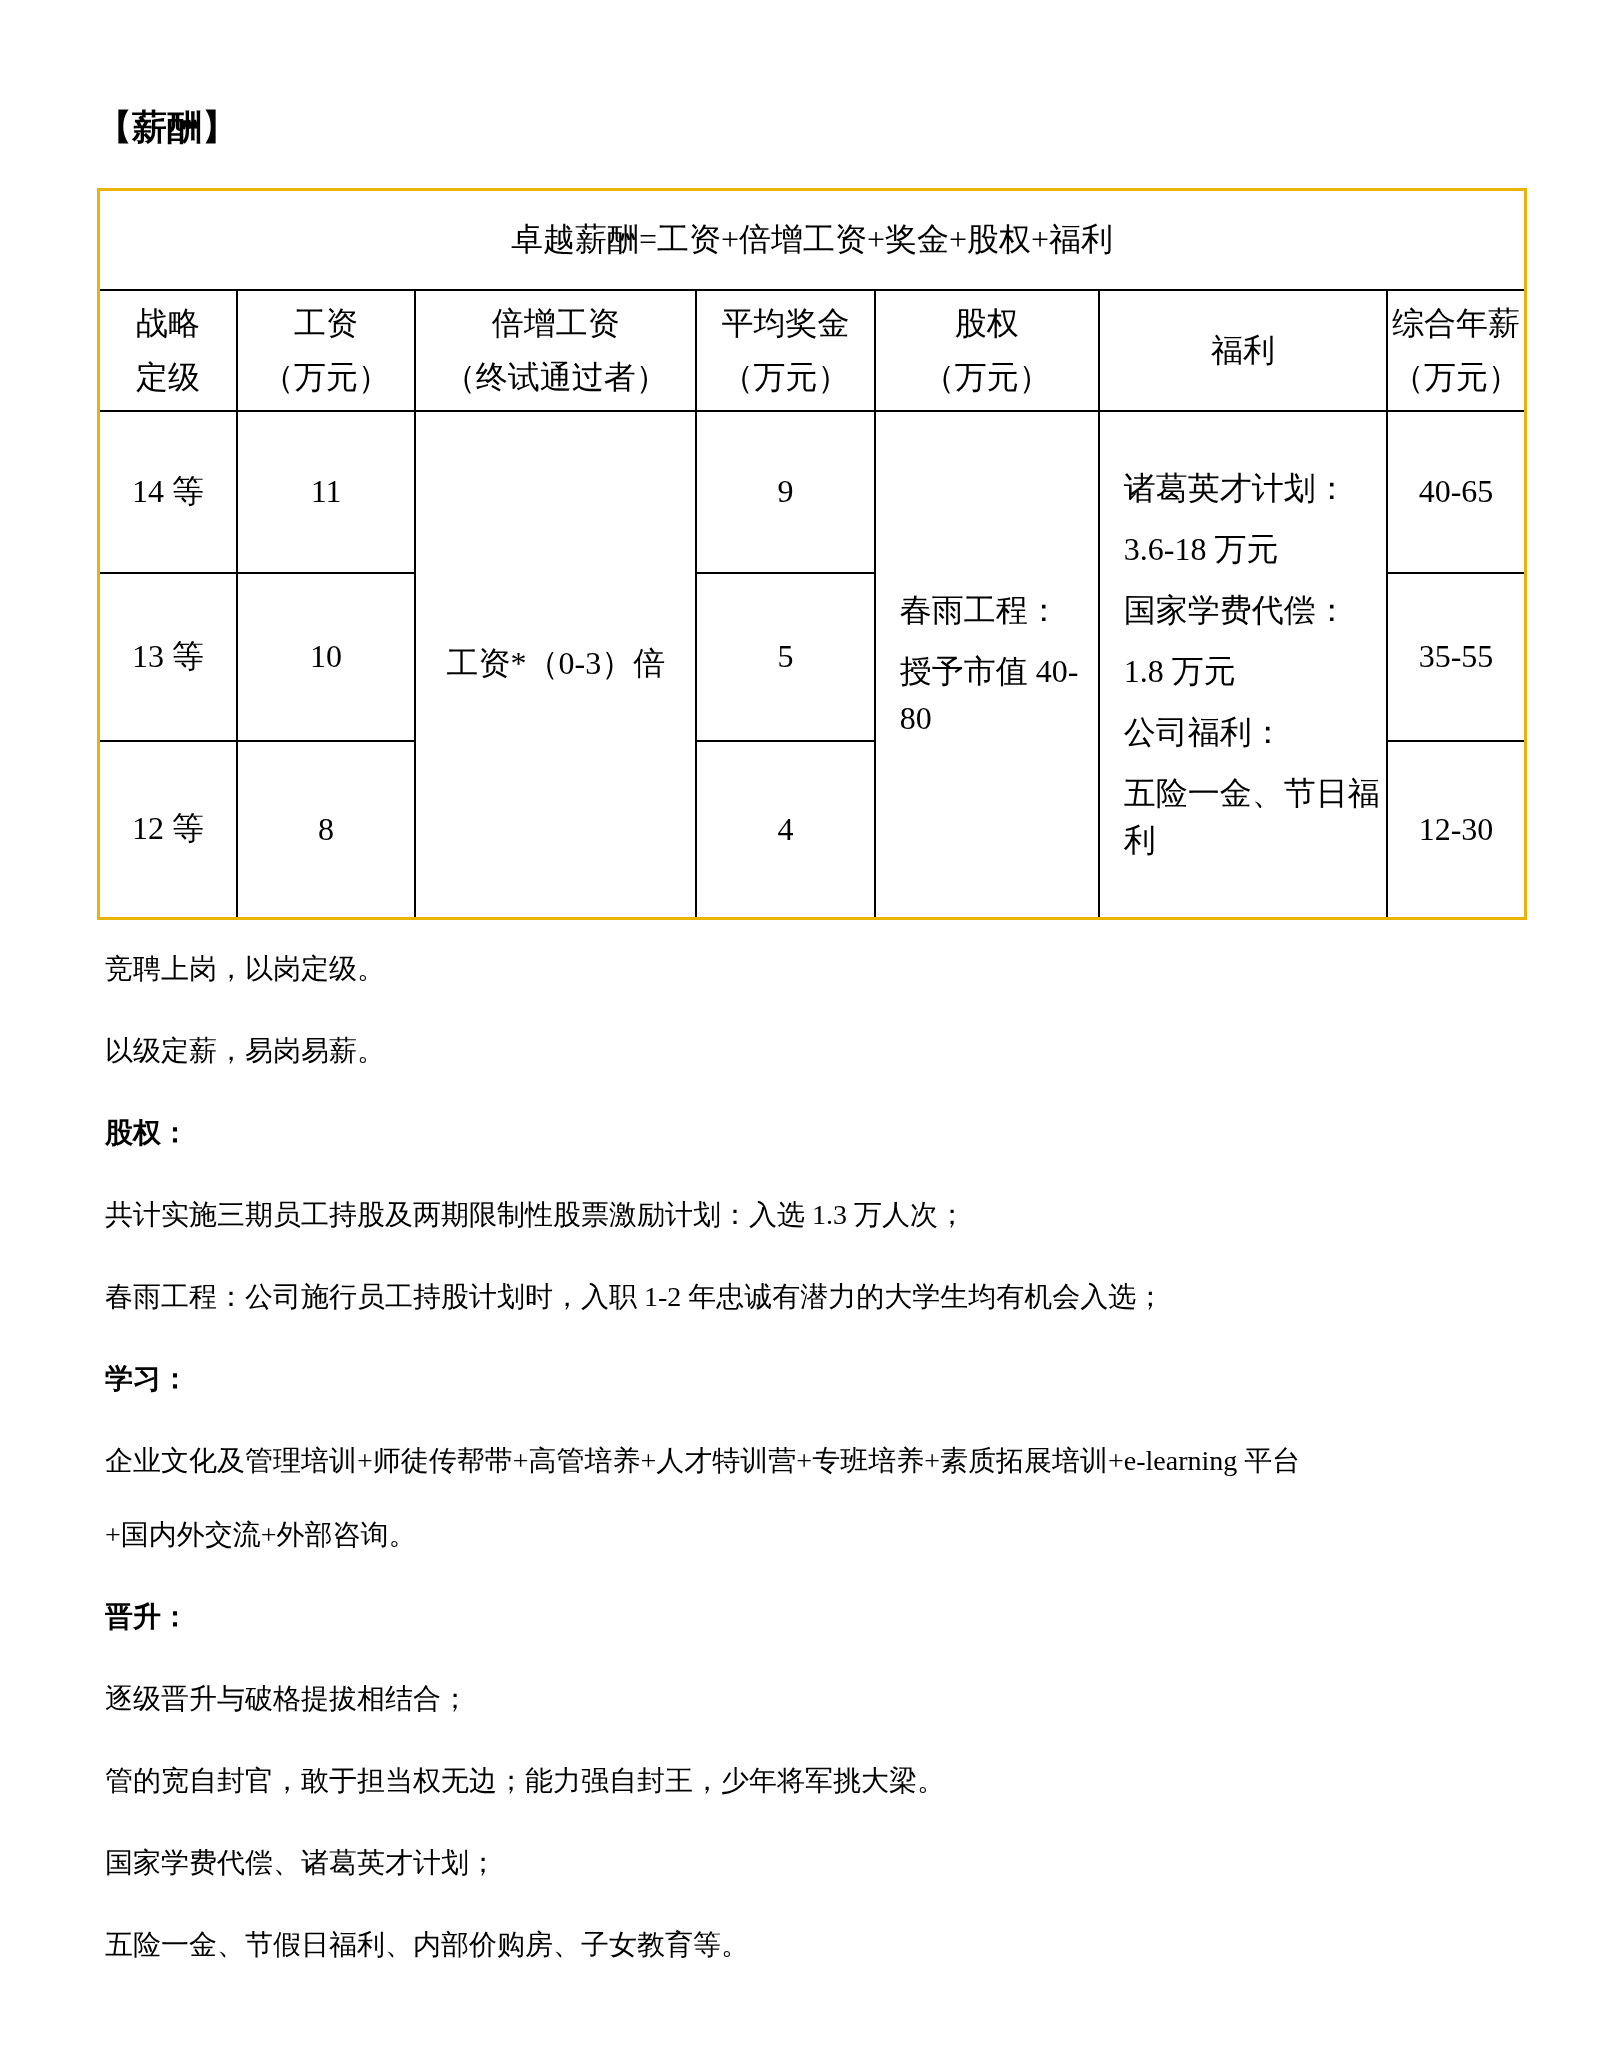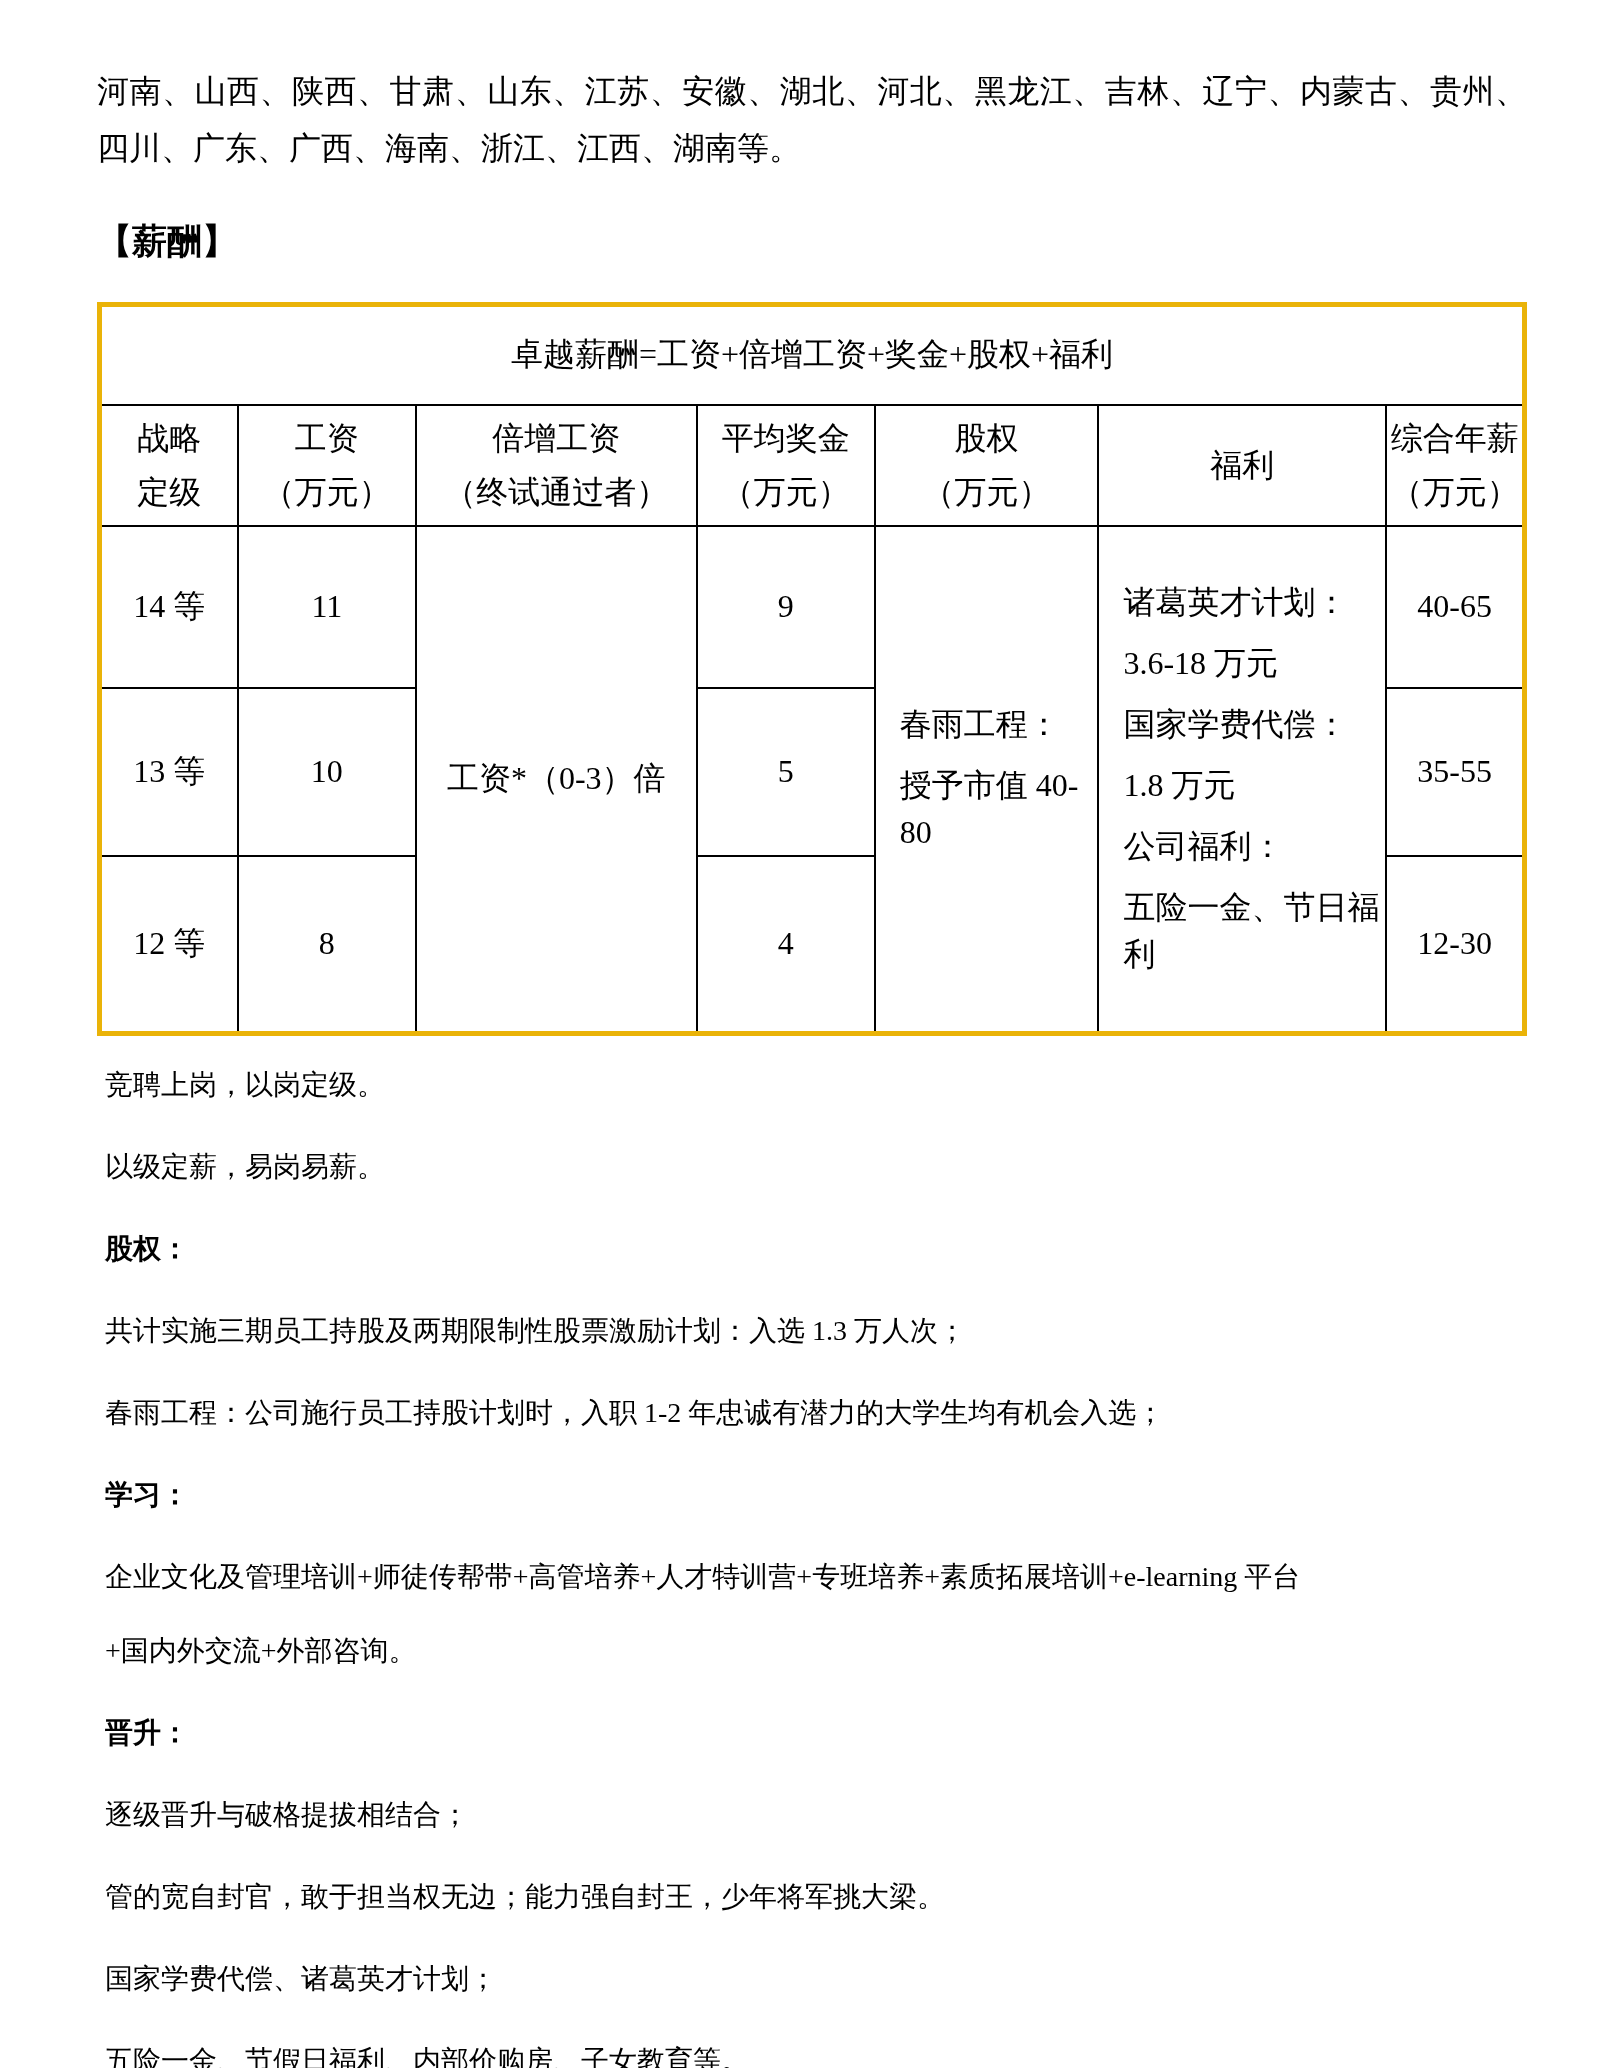--- a/index.html
+++ b/index.html
@@ -29,21 +29,21 @@
     margin: 40px 0 12px 0;
     font-size: 35px;
     font-weight: bold;
     line-height: 50px;
   }
   table.salary {
     margin-top: 35px;
     width: 100%;
     border-collapse: collapse;
     table-layout: fixed;
-    border: 5px solid #eab308;
+    border: 3px solid #eab308;
   }
   table.salary td, table.salary th {
     border: 2px solid #000000;
     font-size: 32px;
     font-weight: normal;
     vertical-align: middle;
     padding: 0;
   }
   tr.t-title { height: 100px; }
   tr.t-title td { text-align: center; }
@@ -63,21 +63,20 @@
     text-align: justify;
   }
   .bp.first { margin-top: 12px; }
   .bp.head { font-weight: bold; font-family: Liberation Serif, serif; }
 </style>
 </head>
 <body>
 
 <div class="page">
 
-  <p class="intro">河南、山西、陕西、甘肃、山东、江苏、安徽、湖北、河北、黑龙江、吉林、辽宁、内蒙古、贵州、四川、广东、广西、海南、浙江、江西、湖南等。</p>
 
   <div class="heading">【薪酬】</div>
 
   <table class="salary">
     <colgroup>
       <col style="width:9.7%">
       <col style="width:12.5%">
       <col style="width:19.7%">
       <col style="width:12.5%">
       <col style="width:15.7%">

